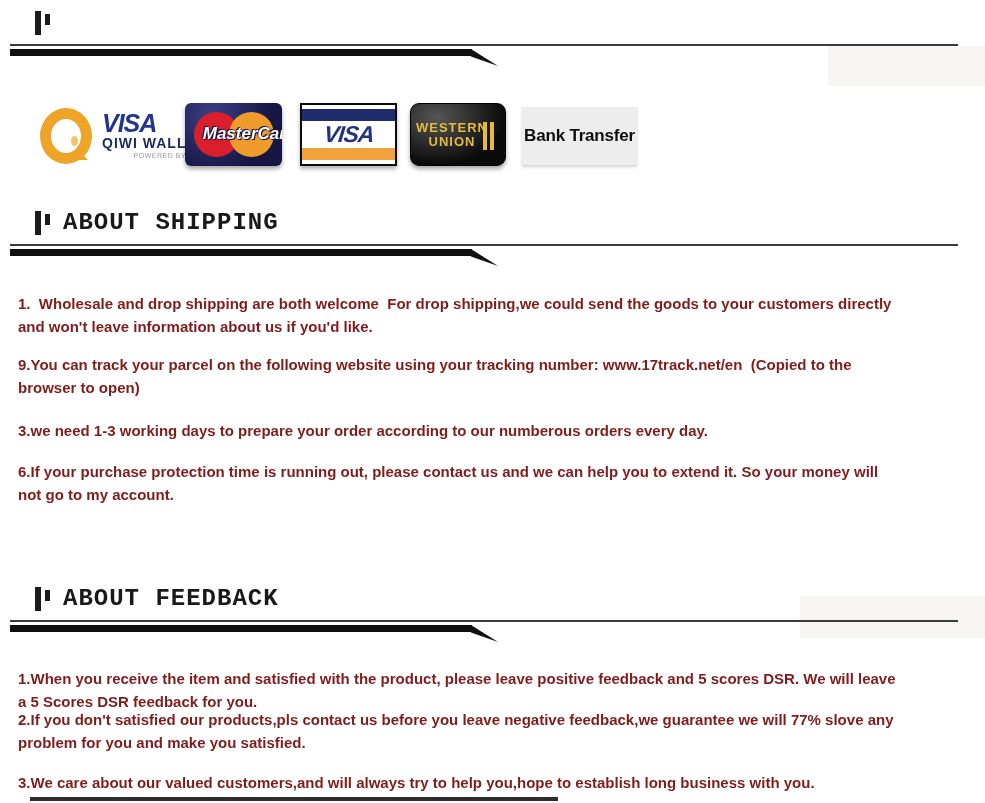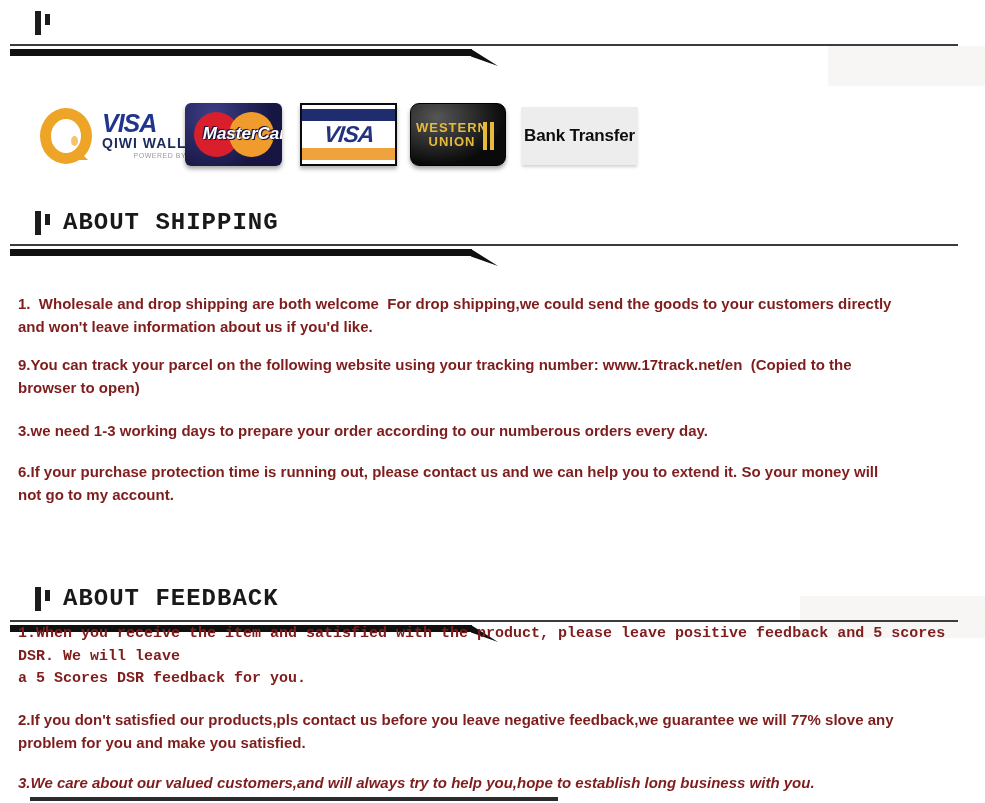--- a/index.html
+++ b/index.html
@@ -202,21 +202,21 @@
         </span>
       <span class="sec-title">ABOUT FEEDBACK</span>
     </div>
     <div class="rule-thin"></div>
     <div class="rule-thick-row">
       <span class="rule-thick"></span>
         <span class="rule-arrow"></span>
     </div>
   </div>
 
-  <div class="note" style="top:623px;font-family:Liberation Mono, monospace;">1.When you receive the item and satisfied with the product, please leave positive feedback and 5 scores DSR. We will leave
+  <div class="note" style="top:668px;">1.When you receive the item and satisfied with the product, please leave positive feedback and 5 scores DSR. We will leave
 a 5 Scores DSR feedback for you.</div>
   <div class="note" style="top:709px;">2.If you don't satisfied our products,pls contact us before you leave negative feedback,we guarantee we will 77% slove any
 problem for you and make you satisfied.</div>
-  <div class="note" style="top:772px;font-style:italic;">3.We care about our valued customers,and will always try to help you,hope to establish long business with you.</div>
+  <div class="note" style="top:772px;">3.We care about our valued customers,and will always try to help you,hope to establish long business with you.</div>
 
   <div class="bottom-bar"></div>
 
 </div>
 
 </body></html>

